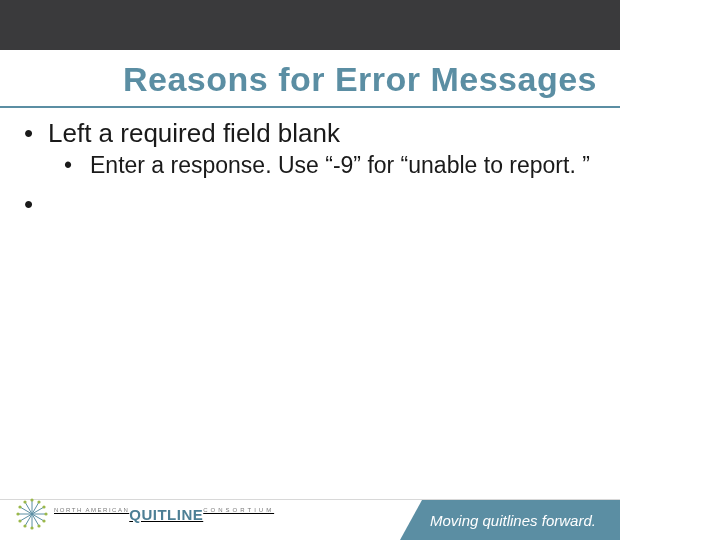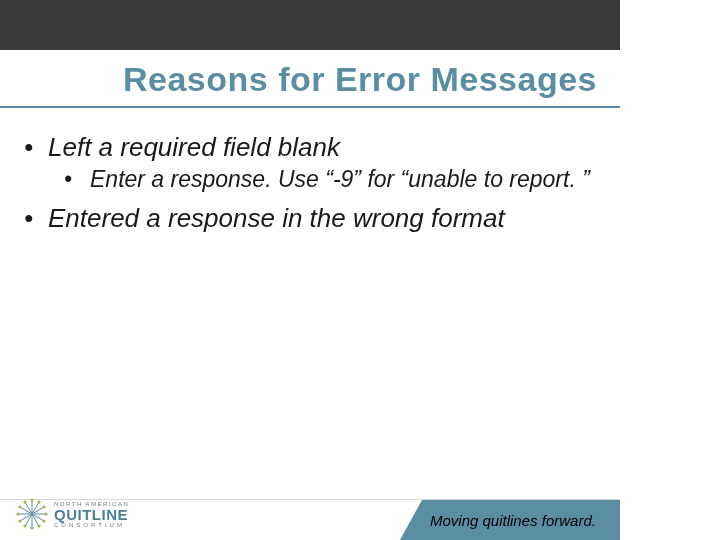--- a/index.html
+++ b/index.html
@@ -33,25 +33,24 @@
   .rule {
     position: absolute;
     top: 106px;
     left: 0;
     width: 720px;
     height: 2px;
     background: #5b8ea3;
   }
   .content {
     position: absolute;
-    top: 130px;
+    top: 116px;
     left: 22px;
     width: 676px;
     color: #1a1a1a;
-    font-style: italic;
   }
   ul { list-style: none; }
   .lvl1 > li {
     font-size: 26px;
     line-height: 1.35;
     margin-bottom: 6px;
     padding-left: 26px;
     position: relative;
   }
   .lvl1 > li::before {
@@ -94,22 +93,23 @@
     align-items: center;
     gap: 6px;
   }
   .burst {
     width: 32px; height: 32px;
     position: relative;
   }
   .burst svg { display:block; }
   .logo-text {
     display: flex;
-    flex-direction: column;
+    flex-direction: row;
     line-height: 1;
+    text-decoration: underline;
   }
   .logo-top {
     font-size: 6px;
     letter-spacing: 1.5px;
     color: #7a7a7a;
   }
   .logo-main {
     font-size: 15px;
     font-weight: bold;
     color: #4d7f95;
@@ -126,21 +126,21 @@
     bottom: 0;
     height: 40px;
     width: 320px;
     background: #5b8ea3;
     display: flex;
     align-items: center;
     padding-left: 30px;
     clip-path: polygon(22px 0, 100% 0, 100% 100%, 0 100%);
   }
   .tagline {
-    color: #000000;
+    color: #ffffff;
     font-style: italic;
     font-size: 15px;
   }
   .footer-line {
     position: absolute;
     bottom: 40px;
     left: 0;
     width: 720px;
     height: 1px;
     background: #d8d8d8;
@@ -159,21 +159,20 @@
     <ul class="lvl1">
       <li>
         <span>Left a required field blank</span>
         <ul class="lvl2">
           <li>
             <span>Enter a response. Use “-9” for “unable to report. ”</span>
           </li>
         </ul>
       </li>
       <li>
-        <span>Entered a response in the wrong format</span>
       </li>
     </ul>
   </div>
 
   <div class="footer">
     <div class="footer-line"></div>
     <div class="logo">
       <div class="burst">
         <svg viewBox="0 0 32 32" width="32" height="32">
           <g transform="translate(16 16)">

